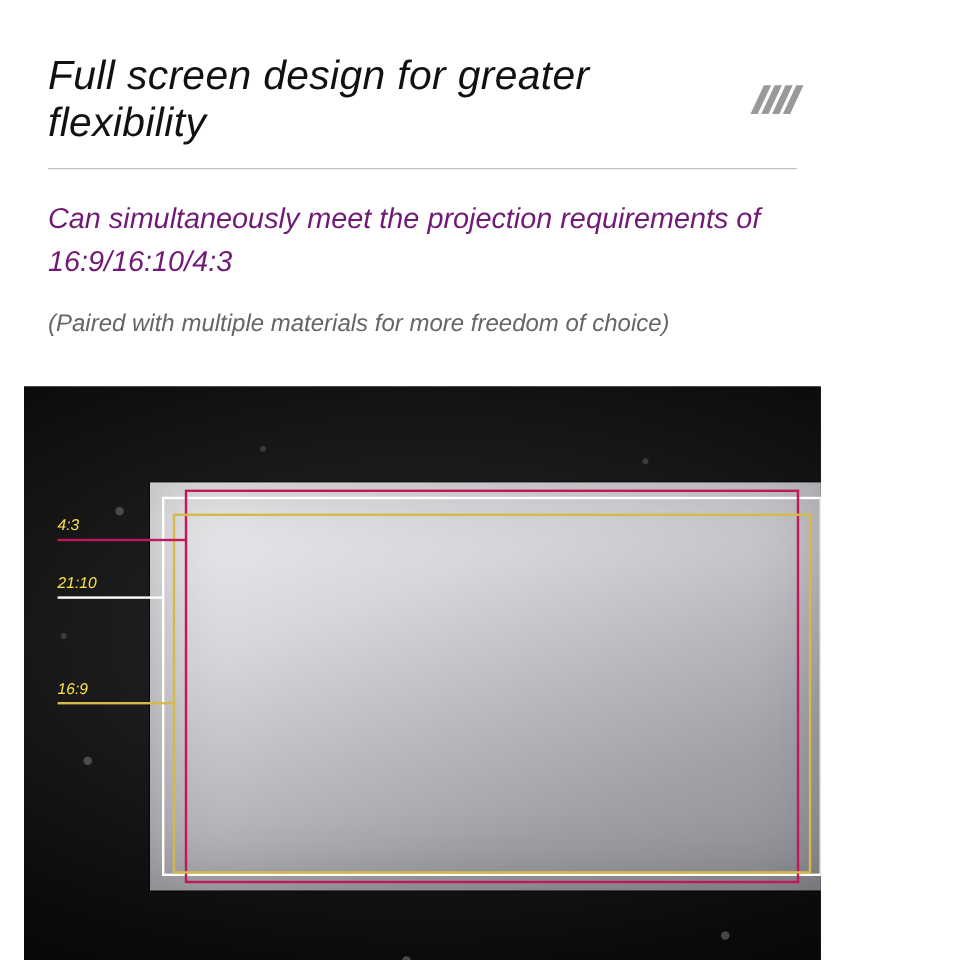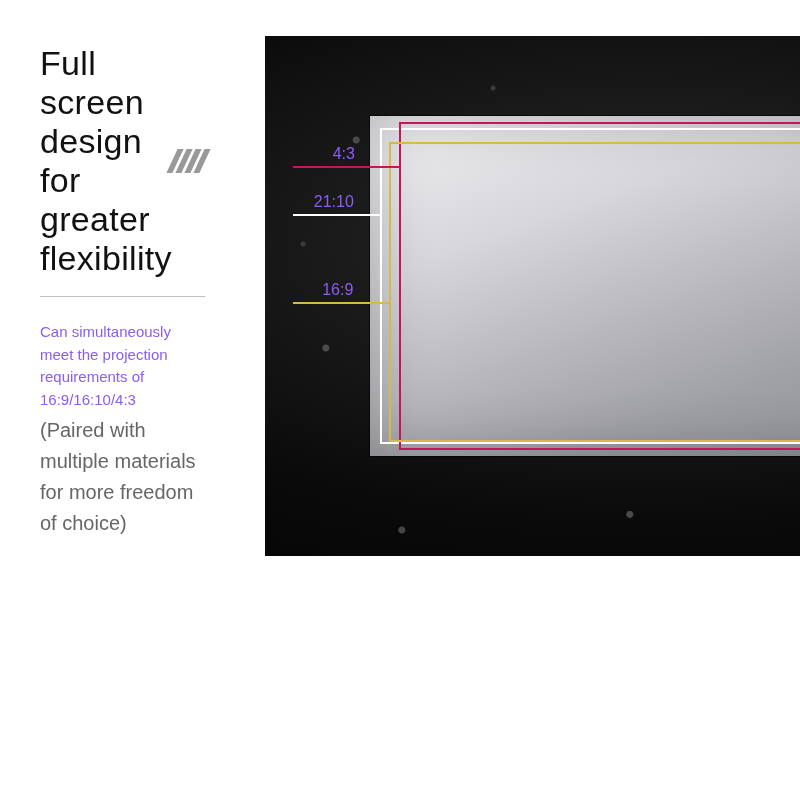--- a/index.html
+++ b/index.html
@@ -1,25 +1,25 @@
 <!DOCTYPE html>
 <html><head>
 <meta charset="utf-8">
 <style>
   * { box-sizing: border-box; margin: 0; padding: 0; }
   html, body { width: 800px; height: 800px; font-family: -apple-system, "Segoe UI", Arial, sans-serif; background: #fff; }
-  .page { width: 704px; height: 800px; display: flex; flex-direction: row; }
+  .page { width: 704px; height: 800px; display: flex; flex-direction: column; font-style: italic; }
   .header-block { padding: 44px 40px 0 40px; }
   .title-row { display: flex; align-items: center; justify-content: space-between; }
   .title { font-size: 34px; font-weight: 500; color: #111; letter-spacing: 0.3px; }
   .slashes { display: flex; gap: 3px; align-items: center; }
   .slash { width: 6px; height: 24px; background: #999; transform: skewX(-25deg); }
   .hr { border: none; border-top: 1px solid #bfbfbf; margin: 18px 0 24px 0; }
-  .subtitle { font-size: 15px; font-weight: 500; color: #8b5cf6; line-height: 1.5; }
-  .paren { font-size: 20px; font-weight: 400; color: #666; line-height: 1.55; margin-top: 4px; }
+  .subtitle { font-size: 24px; font-weight: 500; color: #701a75; line-height: 1.5; }
+  .paren { font-size: 20px; font-weight: 400; color: #666; line-height: 1.55; margin-top: 18px; }
   .figure-wrap { flex: 1; padding: 36px 20px 20px 20px; display: flex; align-items: stretch; }
   .figure { position: relative; width: 760px; height: 520px; background: #000; overflow: hidden; }
   .noise { position: absolute; inset: 0;
     background:
       radial-gradient(circle at 12% 20%, #4a4a4a 0 3px, transparent 4px),
       radial-gradient(circle at 30% 10%, #3b3b3b 0 2px, transparent 3px),
       radial-gradient(circle at 55% 25%, #505050 0 3px, transparent 4px),
       radial-gradient(circle at 78% 12%, #3a3a3a 0 2px, transparent 3px),
       radial-gradient(circle at 92% 30%, #444 0 3px, transparent 4px),
       radial-gradient(circle at 8% 60%, #4c4c4c 0 3px, transparent 4px),
@@ -39,23 +39,23 @@
     left: 105px; top: 80px;
     width: 570px; height: 340px;
     background: linear-gradient(160deg, #f2f2f4 0%, #d6d6db 30%, #b7b7bd 55%, #a0a0a7 75%, #8d8d94 100%);
     box-shadow: 0 0 0 1px rgba(0,0,0,0.6), inset 0 0 60px rgba(0,0,0,0.25);
   }
   .ratio-box { position: absolute; box-sizing: border-box; }
   .ratio-16-10 { border: 2px solid #fff; left: 115px; top: 92px;  width: 550px; height: 316px; }
   .ratio-4-3  { border: 2px solid #c2185b; left: 134px; top: 86px;  width: 512px; height: 328px; }
   .ratio-16-9 { border: 2px solid #d6b94a; left: 124px; top: 106px; width: 532px; height: 300px; }
   .label {
-    position: absolute; color: #8b5cf6; font-size: 16px; font-weight: 400;
+    position: absolute; color: #fde047; font-size: 13px; font-weight: 400;
     padding: 0 6px 3px 0; border-bottom: 2px solid; line-height: 1.2;
-    text-align: center; white-space: nowrap;
+    text-align: left; white-space: nowrap;
   }
   .label.l-43   { left: 28px; top: 108px; width: 108px; border-color: #c2185b; }
   .label.l-1610 { left: 28px; top: 156px; width: 88px;  border-color: #fff; }
   .label.l-169  { left: 28px; top: 244px; width: 96px;  border-color: #d6b94a; }
 </style>
 </head>
 <body>
 
 <div class="page">
 

